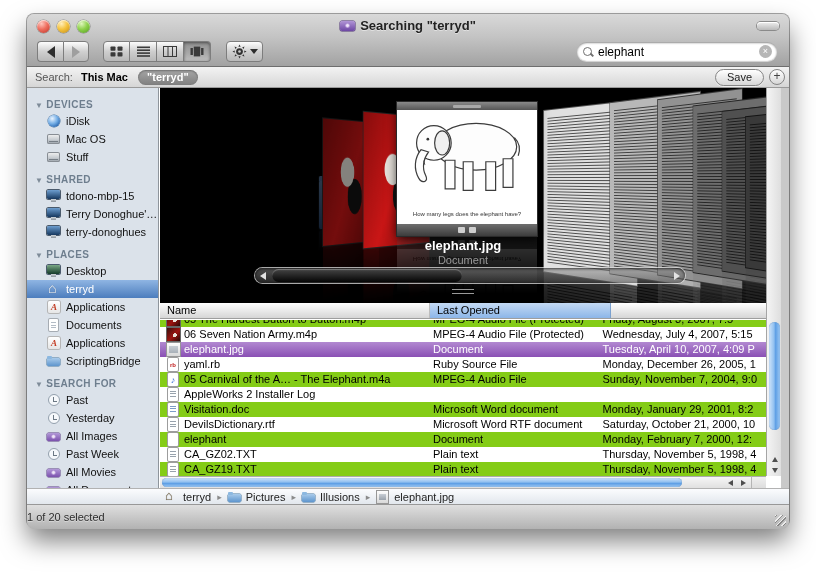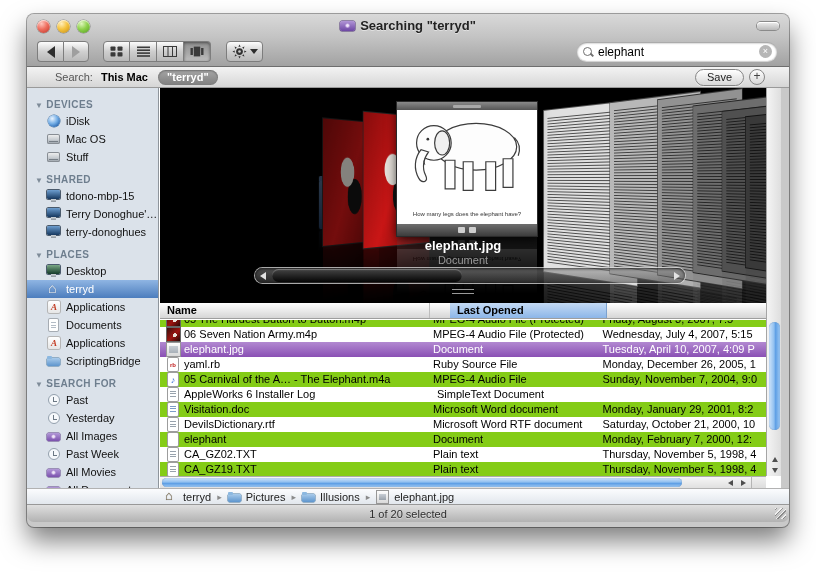--- a/index.html
+++ b/index.html
@@ -50,21 +50,21 @@
   .mag{position:relative;width:12px;height:12px;margin-right:4px;flex:none;}
   .mag::before{content:"";position:absolute;left:1px;top:1px;width:7px;height:7px;border:1.5px solid #707070;border-radius:50%;}
   .mag::after{content:"";position:absolute;left:8px;top:8px;width:4px;height:1.6px;background:#707070;transform:rotate(45deg);}
   .sval{flex:1;font-size:12px;color:#000;}
   .clear{width:13px;height:13px;border-radius:50%;background:#b6b6b6;color:#fff;font-size:9px;line-height:13px;
     text-align:center;flex:none;}
 
   
   .scopebar{position:absolute;left:0;top:53px;right:0;height:21px;
     background:linear-gradient(#f3f3f3,#d6d6d6);border-bottom:1px solid #9a9a9a;
-    display:flex;align-items:center;font-size:11px;padding:0 24px;}
+    display:flex;align-items:center;font-size:11px;padding:0 4px;}
   .sc-label{color:#555;margin:0 8px 0 4px;}
   .sc-mac{font-weight:bold;color:#000;margin-right:10px;}
   .sc-pill{background:linear-gradient(#a6a6a6,#7f7f7f);color:#fff;font-weight:bold;border-radius:9px;
     padding:1px 9px 2px;box-shadow:inset 0 1px 2px rgba(0,0,0,.35);}
   .sc-spacer{flex:1;}
   .savebtn{background:linear-gradient(#ffffff,#d7d7d7);border:1px solid #858585;border-radius:9px;
     padding:1px 11px 2px;font-size:11px;color:#222;box-shadow:0 1px 0 rgba(255,255,255,.6);}
   .plusbtn{width:16px;height:16px;border-radius:50%;background:linear-gradient(#ffffff,#d7d7d7);
     border:1px solid #858585;margin-left:5px;text-align:center;line-height:13px;font-size:12px;color:#444;}
 
@@ -147,25 +147,25 @@
     border-left:1px solid #a5a5a5;}
   .vthumb{position:absolute;left:1.5px;top:234px;width:11px;height:108px;border-radius:6px;
     background:linear-gradient(90deg,#cfe4fa,#91c0f0 45%,#5e9fe5 60%,#9cc7f2);box-shadow:inset 0 0 1px #4d7fb5;}
   .vbtn{position:absolute;left:0;width:15px;height:11px;display:flex;align-items:center;justify-content:center;}
   .vbtn.up{bottom:11px;} .vbtn.dn{bottom:0;}
   .t-up{width:0;height:0;border:3.5px solid transparent;border-top:none;border-bottom:5px solid #4e4e4e;}
   .t-dn{width:0;height:0;border:3.5px solid transparent;border-bottom:none;border-top:5px solid #4e4e4e;}
 
   
   .list{position:absolute;left:0;top:215px;right:15px;bottom:0;}
-  .lhead{display:flex;height:16px;font-size:11px;font-weight:bold;color:#000;
-    background:linear-gradient(#ffffff,#d6d6d6);border-bottom:1px solid #9e9e9e;gap:20px;}
+  .lhead{display:flex;height:16px;font-size:11px;font-weight:normal;color:#000;
+    background:linear-gradient(#ffffff,#d6d6d6);border-bottom:1px solid #9e9e9e;}
   .hcell{padding:1px 0 0 7px;border-right:1px solid #bdbdbd;white-space:nowrap;overflow:hidden;}
   .hcell.sorted{background:linear-gradient(#c4daf4,#8cb6e8);border-right-color:#7ba1cf;}
-  .w-name{width:270px;} .w-kind{width:172px;} .w-date{width:157px;}
+  .w-name{width:270px;} .w-kind{width:172px;} .w-date{width:181px;}
   .rows{position:absolute;left:0;top:17px;right:0;height:157px;overflow:hidden;font-size:11px;}
   .row{display:flex;height:15px;line-height:15px;background:#fff;white-space:nowrap;}
   .row.alt{background:#84cc16;}
   .row.sel{background:linear-gradient(#b289d1,#8a50b4);color:#fff;}
   .row.clip{margin-top:-8px;}
   .cell{overflow:hidden;white-space:nowrap;}
   .c-name{width:270px;display:flex;align-items:center;padding-left:7px;}
   .c-kind{width:172px;padding-left:7px;}
   .c-date{width:173px;padding-left:7px;}
   .fico{position:relative;display:inline-block;width:13px;height:13px;margin-right:4px;flex:none;}
@@ -200,22 +200,22 @@
   .pitem{display:flex;align-items:center;}
   .pitem + .pitem::before{content:"▸";color:#8a8a8a;font-size:9px;margin:0 6px;}
   .pico{position:relative;display:inline-block;width:14px;height:12px;margin-right:4px;flex:none;}
   .pico.i-home::before{content:"⌂";position:absolute;left:0;top:-2px;font-size:13px;color:#7a6a4d;}
   .pico.i-folder::before{content:"";position:absolute;left:0;top:3px;width:13px;height:8px;border-radius:1.5px;
     background:linear-gradient(#a9cbeb,#5e95cd);box-shadow:0 0 0 .5px #49799f;}
   .pico.i-folder::after{content:"";position:absolute;left:0;top:1px;width:5px;height:3px;border-radius:1px;background:#8cb8e0;}
   .pico.i-img::before{content:"";position:absolute;left:1px;top:0;width:11px;height:12px;background:linear-gradient(#fdfdfd,#d9d9d9);box-shadow:0 0 0 1px #979797;}
   .pico.i-img::after{content:"";position:absolute;left:3px;top:3px;width:7px;height:6px;background:linear-gradient(#c7cdd4,#9aa2ab);}
 
-  .statusbar{position:absolute;left:0;top:491px;right:0;height:17px;border-radius:0 0 7px 7px;
-    background:linear-gradient(#dfdfdf,#b2b2b2);display:flex;align-items:center;justify-content:center;
+  .statusbar{position:absolute;left:0;top:491px;right:0;height:24px;border-radius:0 0 7px 7px;
+    background:linear-gradient(#dfdfdf,#b2b2b2);display:flex;align-items:center;justify-content:flex-start;
     font-size:11px;color:#2e2e2e;text-shadow:0 1px 0 rgba(255,255,255,.4);}
   .grip{position:absolute;right:3px;bottom:3px;width:11px;height:11px;
     background:repeating-linear-gradient(135deg,rgba(255,255,255,.7) 0 1px,rgba(90,90,90,.55) 1px 2px,transparent 2px 4px);}
 </style>
 </head>
 <body>
 
 <div class="window">
 
   <div class="chrome">
@@ -485,23 +485,22 @@
               <span class="cell c-name">
                 <span class="fico i-note"></span>
                 <span>05 Carnival of the A… - The Elephant.m4a</span>
               </span>
               <span class="cell c-kind">MPEG-4 Audio File</span>
               <span class="cell c-date">Sunday, November 7, 2004, 9:0</span>
             </div>
             <div class="row">
               <span class="cell c-name">
                 <span class="fico i-txt"></span>
-                <span>AppleWorks 6 Installer Log</span>
-              </span>
-              <span class="cell c-kind">SimpleText Document</span>
+                <span>AppleWorks 2 Installer Log</span>
+              </span>
             </div>
             <div class="row alt">
               <span class="cell c-name">
                 <span class="fico i-doc"></span>
                 <span>Visitation.doc</span>
               </span>
               <span class="cell c-kind">Microsoft Word document</span>
               <span class="cell c-date">Monday, January 29, 2001, 8:2</span>
             </div>
             <div class="row">

